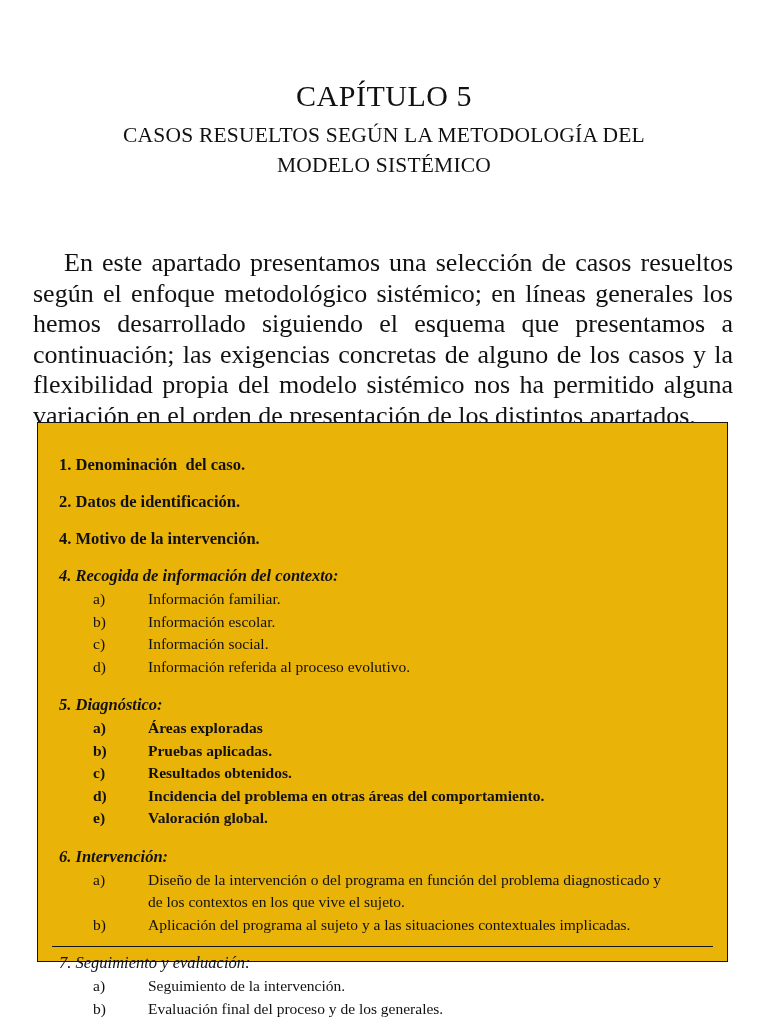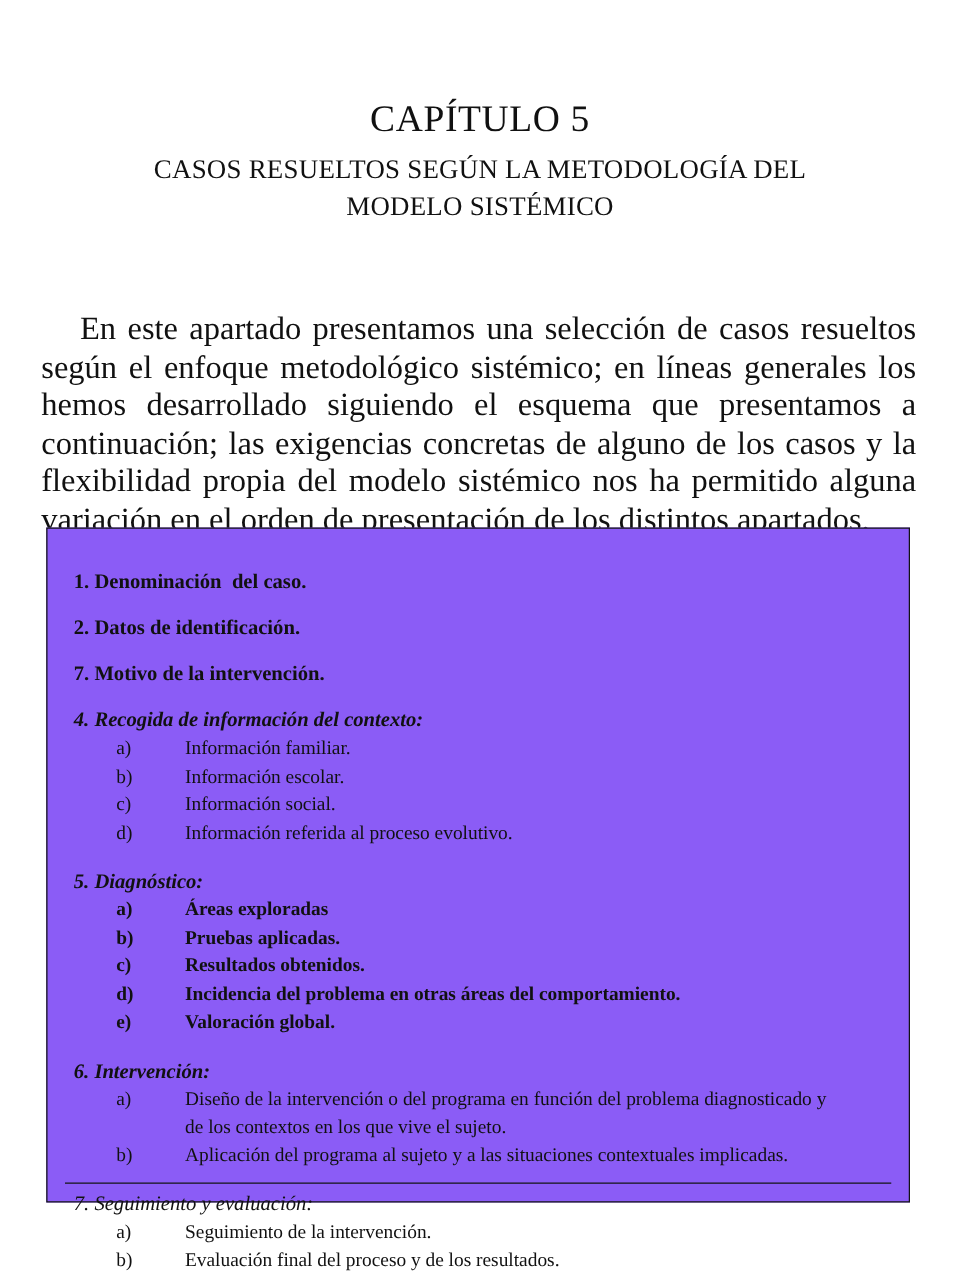--- a/index.html
+++ b/index.html
@@ -65,21 +65,21 @@
 
   
   .scheme-box {
     position: absolute;
     left: 37px;
     top: 422px;
     width: 691px;
     height: 540px;
     border: 1.6px solid #141414;
     box-sizing: border-box;
-    background: #8b5cf6;
+    background: #eab308;
   }
 
   .scheme-list {
     list-style: none;
     margin: 0;
     padding: 20px 0 0 0;
   }
 
   .scheme-item {
     margin: 0;
@@ -158,21 +158,21 @@
 
   <div class="scheme-box">
     <ul class="scheme-list" id="scheme-list">
         <li class="scheme-item gap-lg">
           <div class="item-head bold">1. Denominación  del caso.</div>
         </li>
         <li class="scheme-item gap-lg">
           <div class="item-head bold">2. Datos de identificación.</div>
         </li>
         <li class="scheme-item gap-lg">
-          <div class="item-head bold">7. Motivo de la intervención.</div>
+          <div class="item-head bold">4. Motivo de la intervención.</div>
         </li>
         <li class="scheme-item gap-md">
           <div class="item-head bold">4. Recogida de información del contexto:</div>
           <ul class="sub-list">
             <li class="sub-item">
               <span class="marker">a)</span>
               <span class="sub-text"><span>Información familiar.</span></span>
             </li>
             <li class="sub-item">
               <span class="marker">b)</span>
@@ -228,21 +228,21 @@
         </li>
         <li class="scheme-item gap-md">
           <div class="item-head plain">7. Seguimiento y evaluación:</div>
           <ul class="sub-list">
             <li class="sub-item">
               <span class="marker">a)</span>
               <span class="sub-text"><span>Seguimiento de la intervención.</span></span>
             </li>
             <li class="sub-item">
               <span class="marker">b)</span>
-              <span class="sub-text"><span>Evaluación final del proceso y de los resultados.</span></span>
+              <span class="sub-text"><span>Evaluación final del proceso y de los generales.</span></span>
             </li>
           </ul>
         </li>
       </ul>
     <div class="box-rule"></div>
   </div>
 
 </div>
 
 </body></html>

